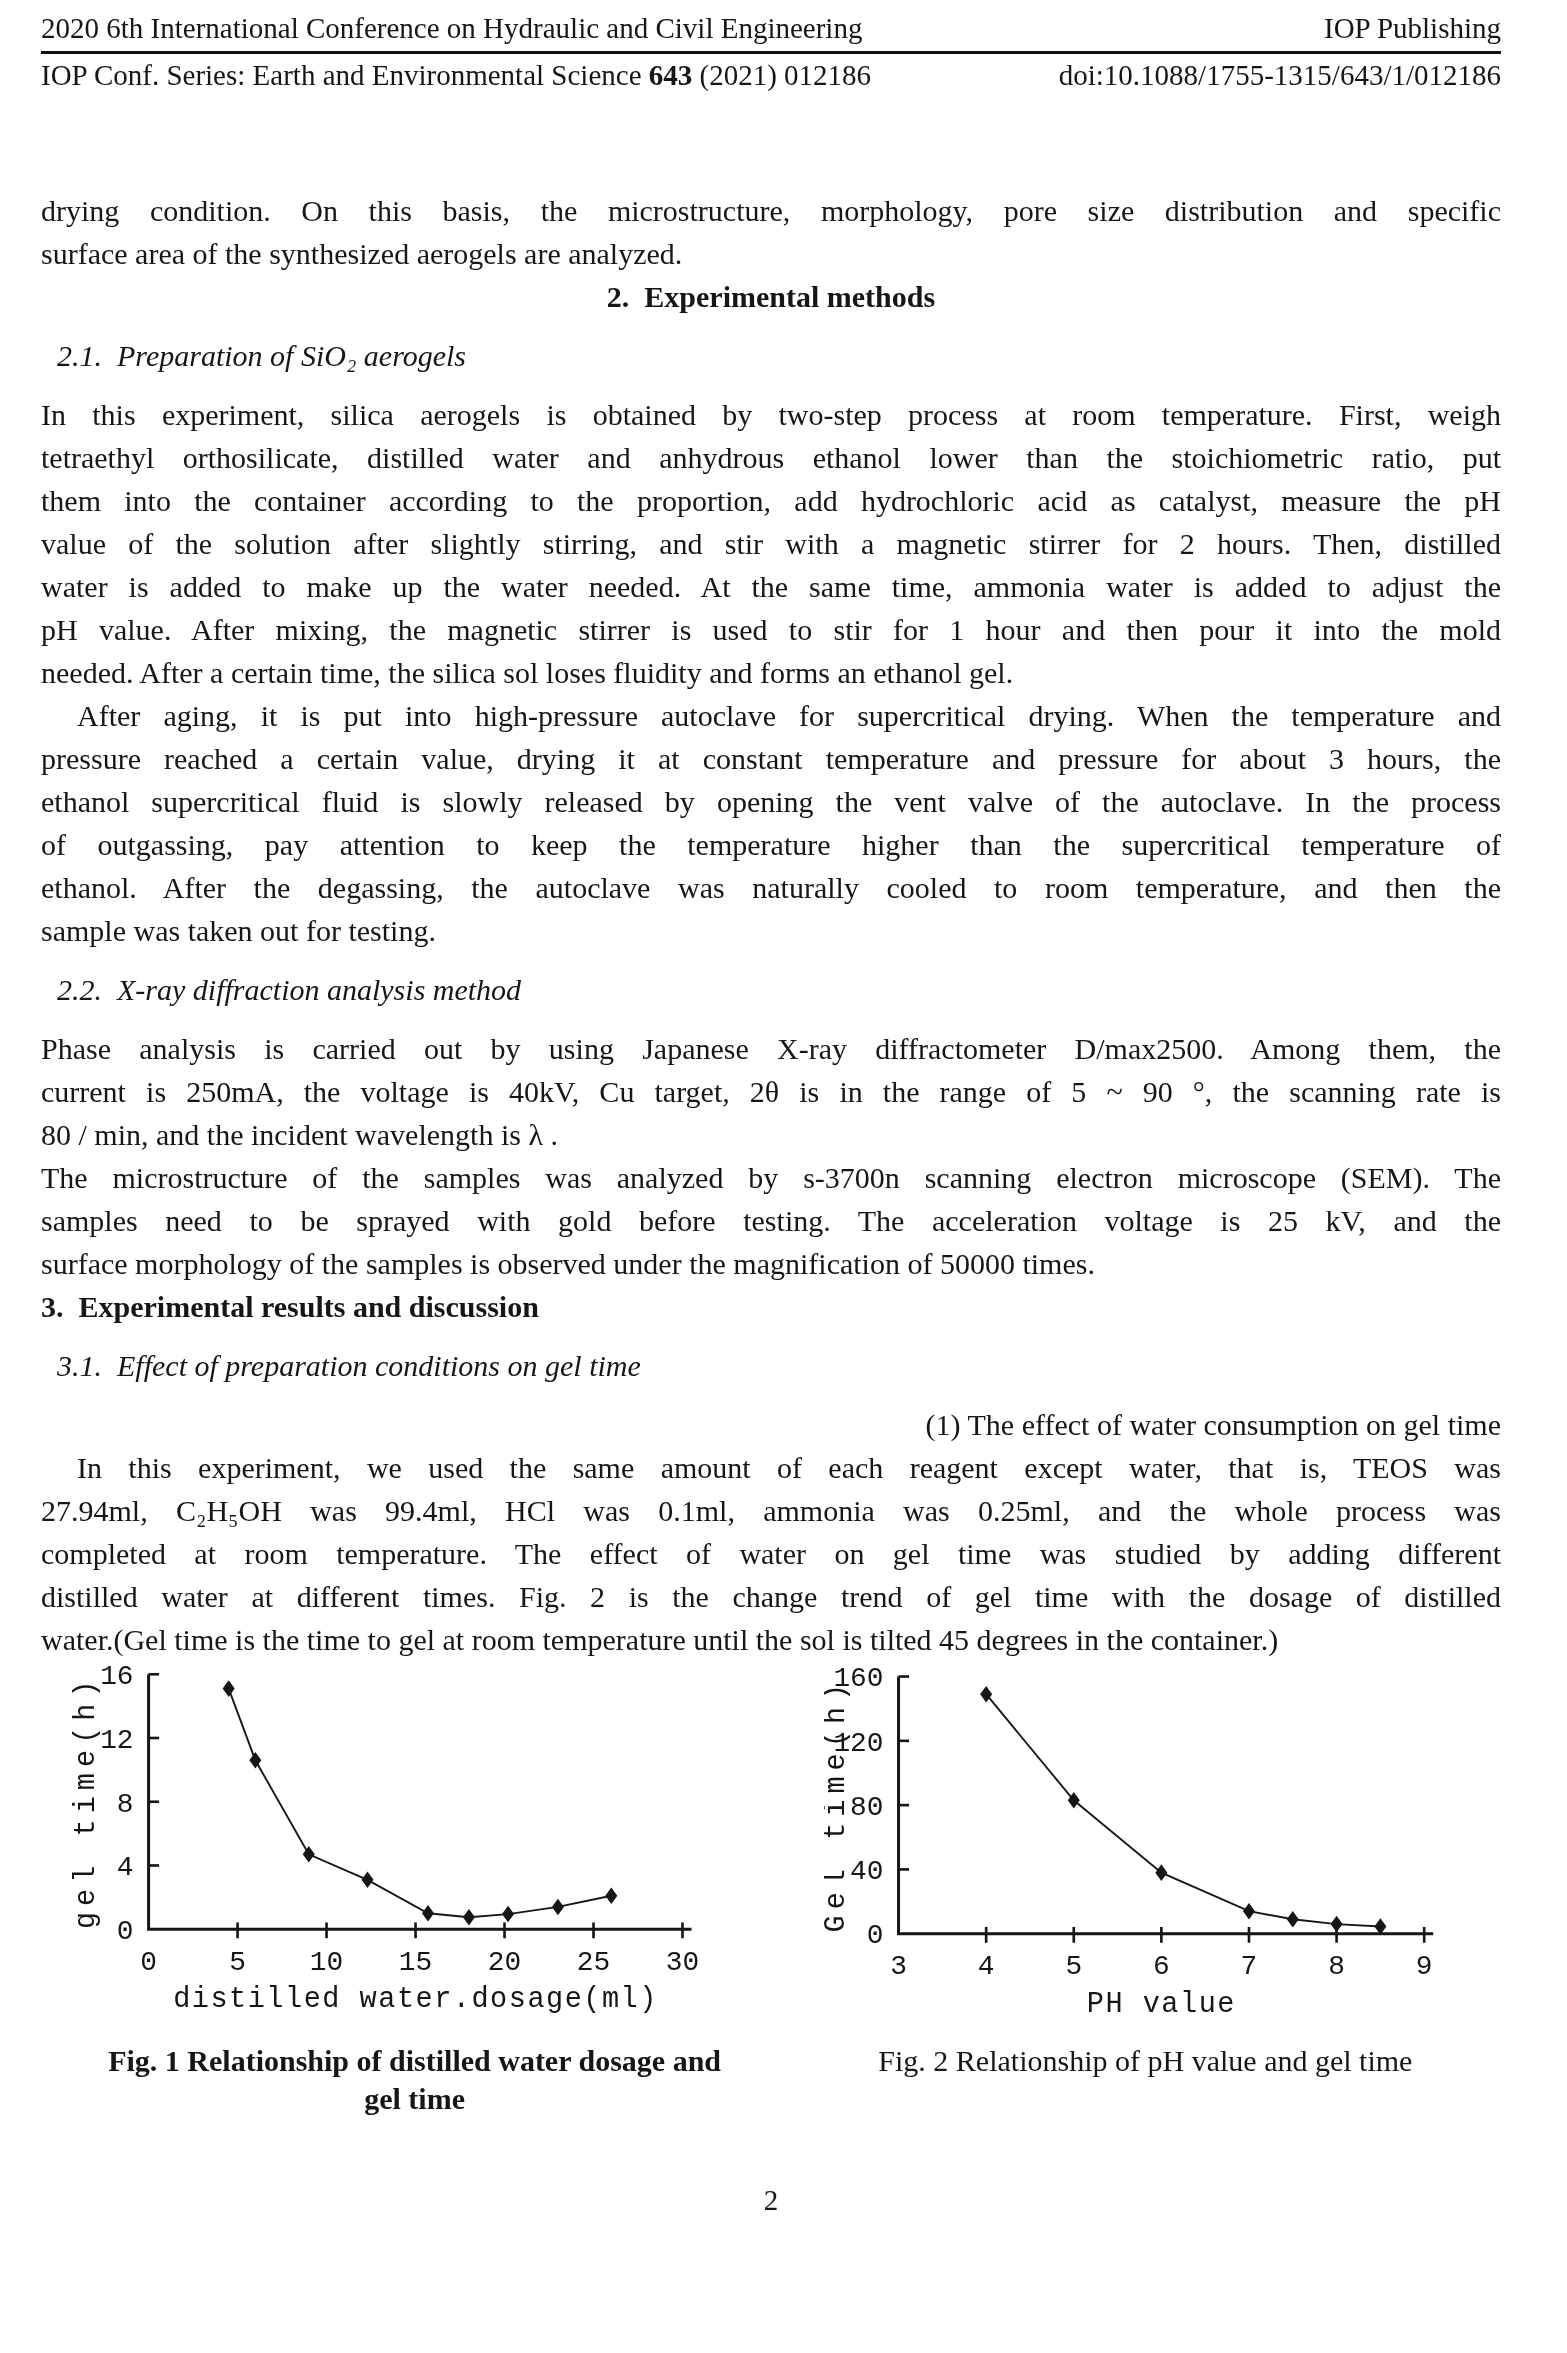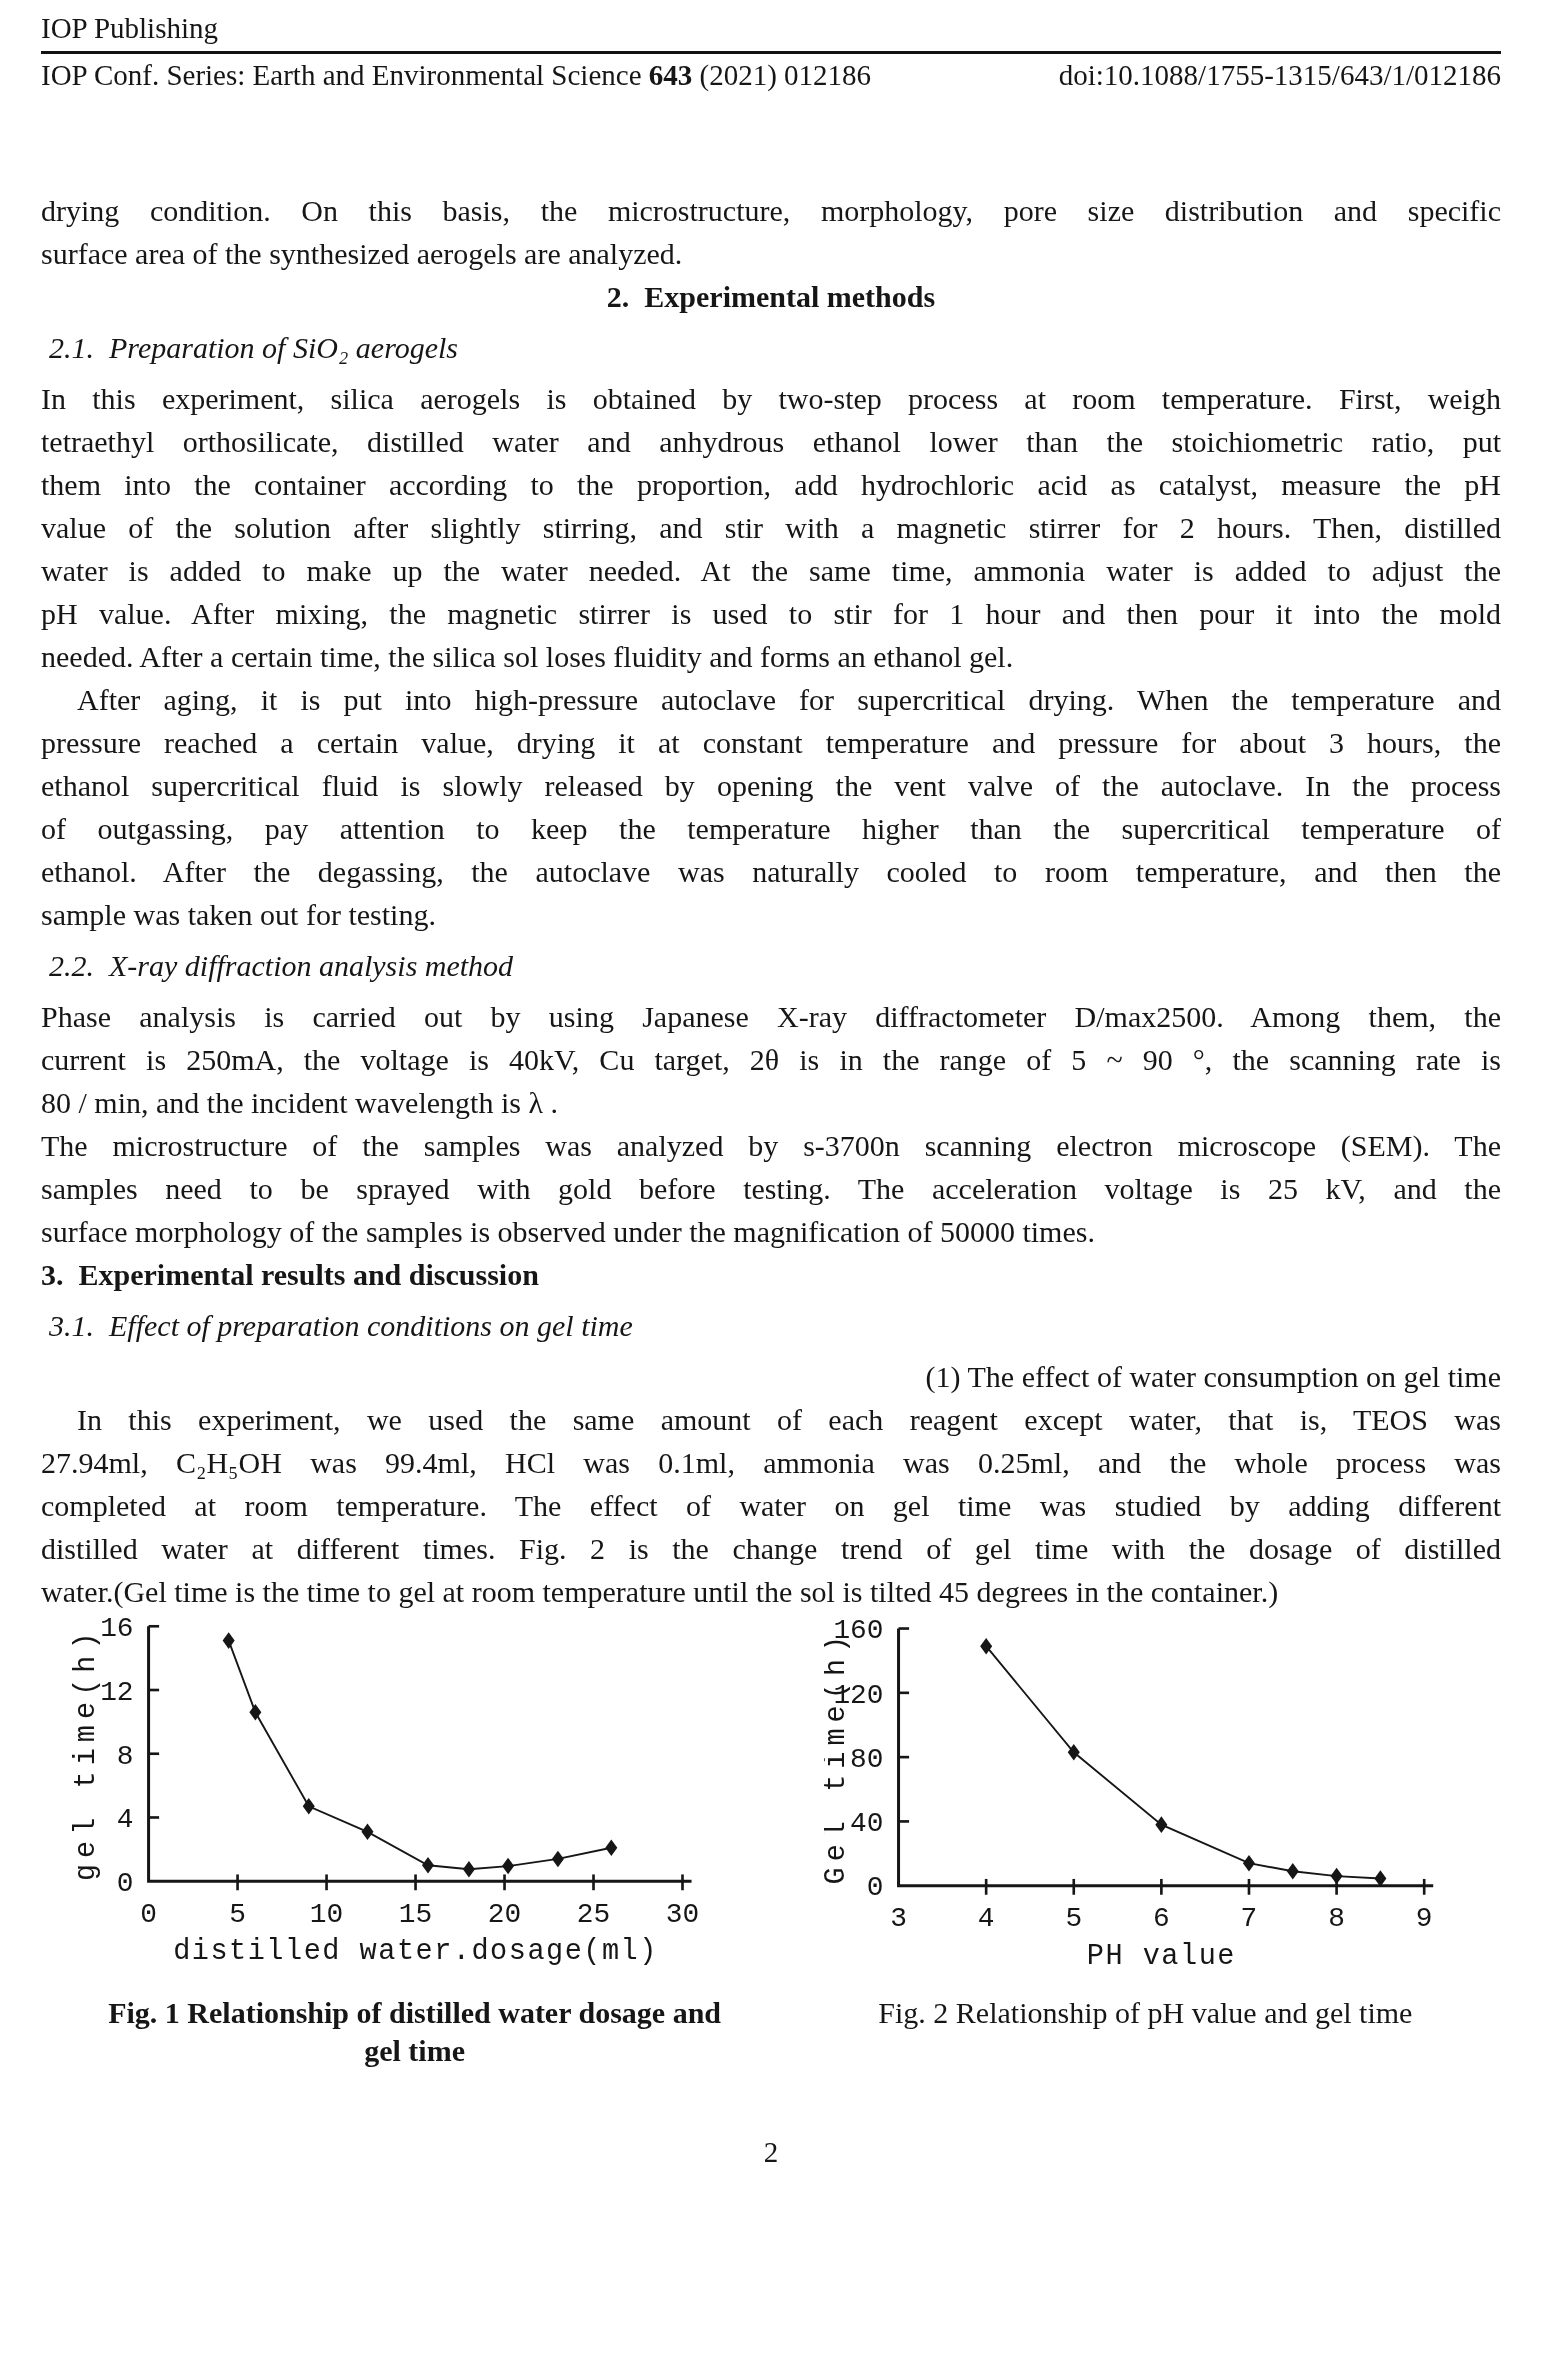--- a/index.html
+++ b/index.html
@@ -13,21 +13,21 @@
   .hrow{display:flex; justify-content:space-between; align-items:baseline;
         font-size:29px; line-height:35px; white-space:nowrap;}
   .rule{height:3px; background:#121212; margin:5.3px 0 4.5px 0;}
   .vol{font-weight:bold;}
   
   .block{font-size:30px; line-height:43px;}
   .tl{text-align:justify; text-align-last:justify; white-space:normal;}
   .tl.last{text-align-last:left;}
   .tl.ind{text-indent:36px;}
   h2.sec{font-size:30px; line-height:43px; font-weight:bold; margin:0; white-space:pre-wrap;}
-  h3.sub{font-size:30px; line-height:43px; font-weight:normal; font-style:italic; margin:8px; white-space:pre-wrap;}
+  h3.sub{font-size:30px; line-height:43px; font-weight:normal; font-style:italic; margin:16px; white-space:pre-wrap;}
   .plain{text-align:right;}
   
   .m-intro{margin-top:96px;}
   .m-h2m{margin-top:38px;text-align:center;}
   .m-h31{margin-top:21px;}
   .m-pprep{margin-top:1.5px;}
   .m-h32{margin-top:12.8px;}
   .m-h33{margin-top:37px;}
   .m-h2r{margin-top:19px;}
   .m-h31e{margin-top:40px;}
@@ -54,20 +54,21 @@
   .footer{margin-top:66px; text-align:center; font-size:29px;}
 </style>
 </head>
 <body>
 
 <div class="page">
   <div class="inner">
 
     <header>
       <div class="hrow">
+        <span>2020 6th International Conference on Hydraulic and Civil Engineering</span>
         <span>IOP Publishing</span>
       </div>
       <div class="rule"></div>
       <div class="hrow">
         <span><span>IOP Conf. Series: Earth and Environmental Science</span><span class="vol"> 643 </span><span>(2021) 012186</span></span>
         <span>doi:10.1088/1755-1315/643/1/012186</span>
       </div>
     </header>
 
     <main>

